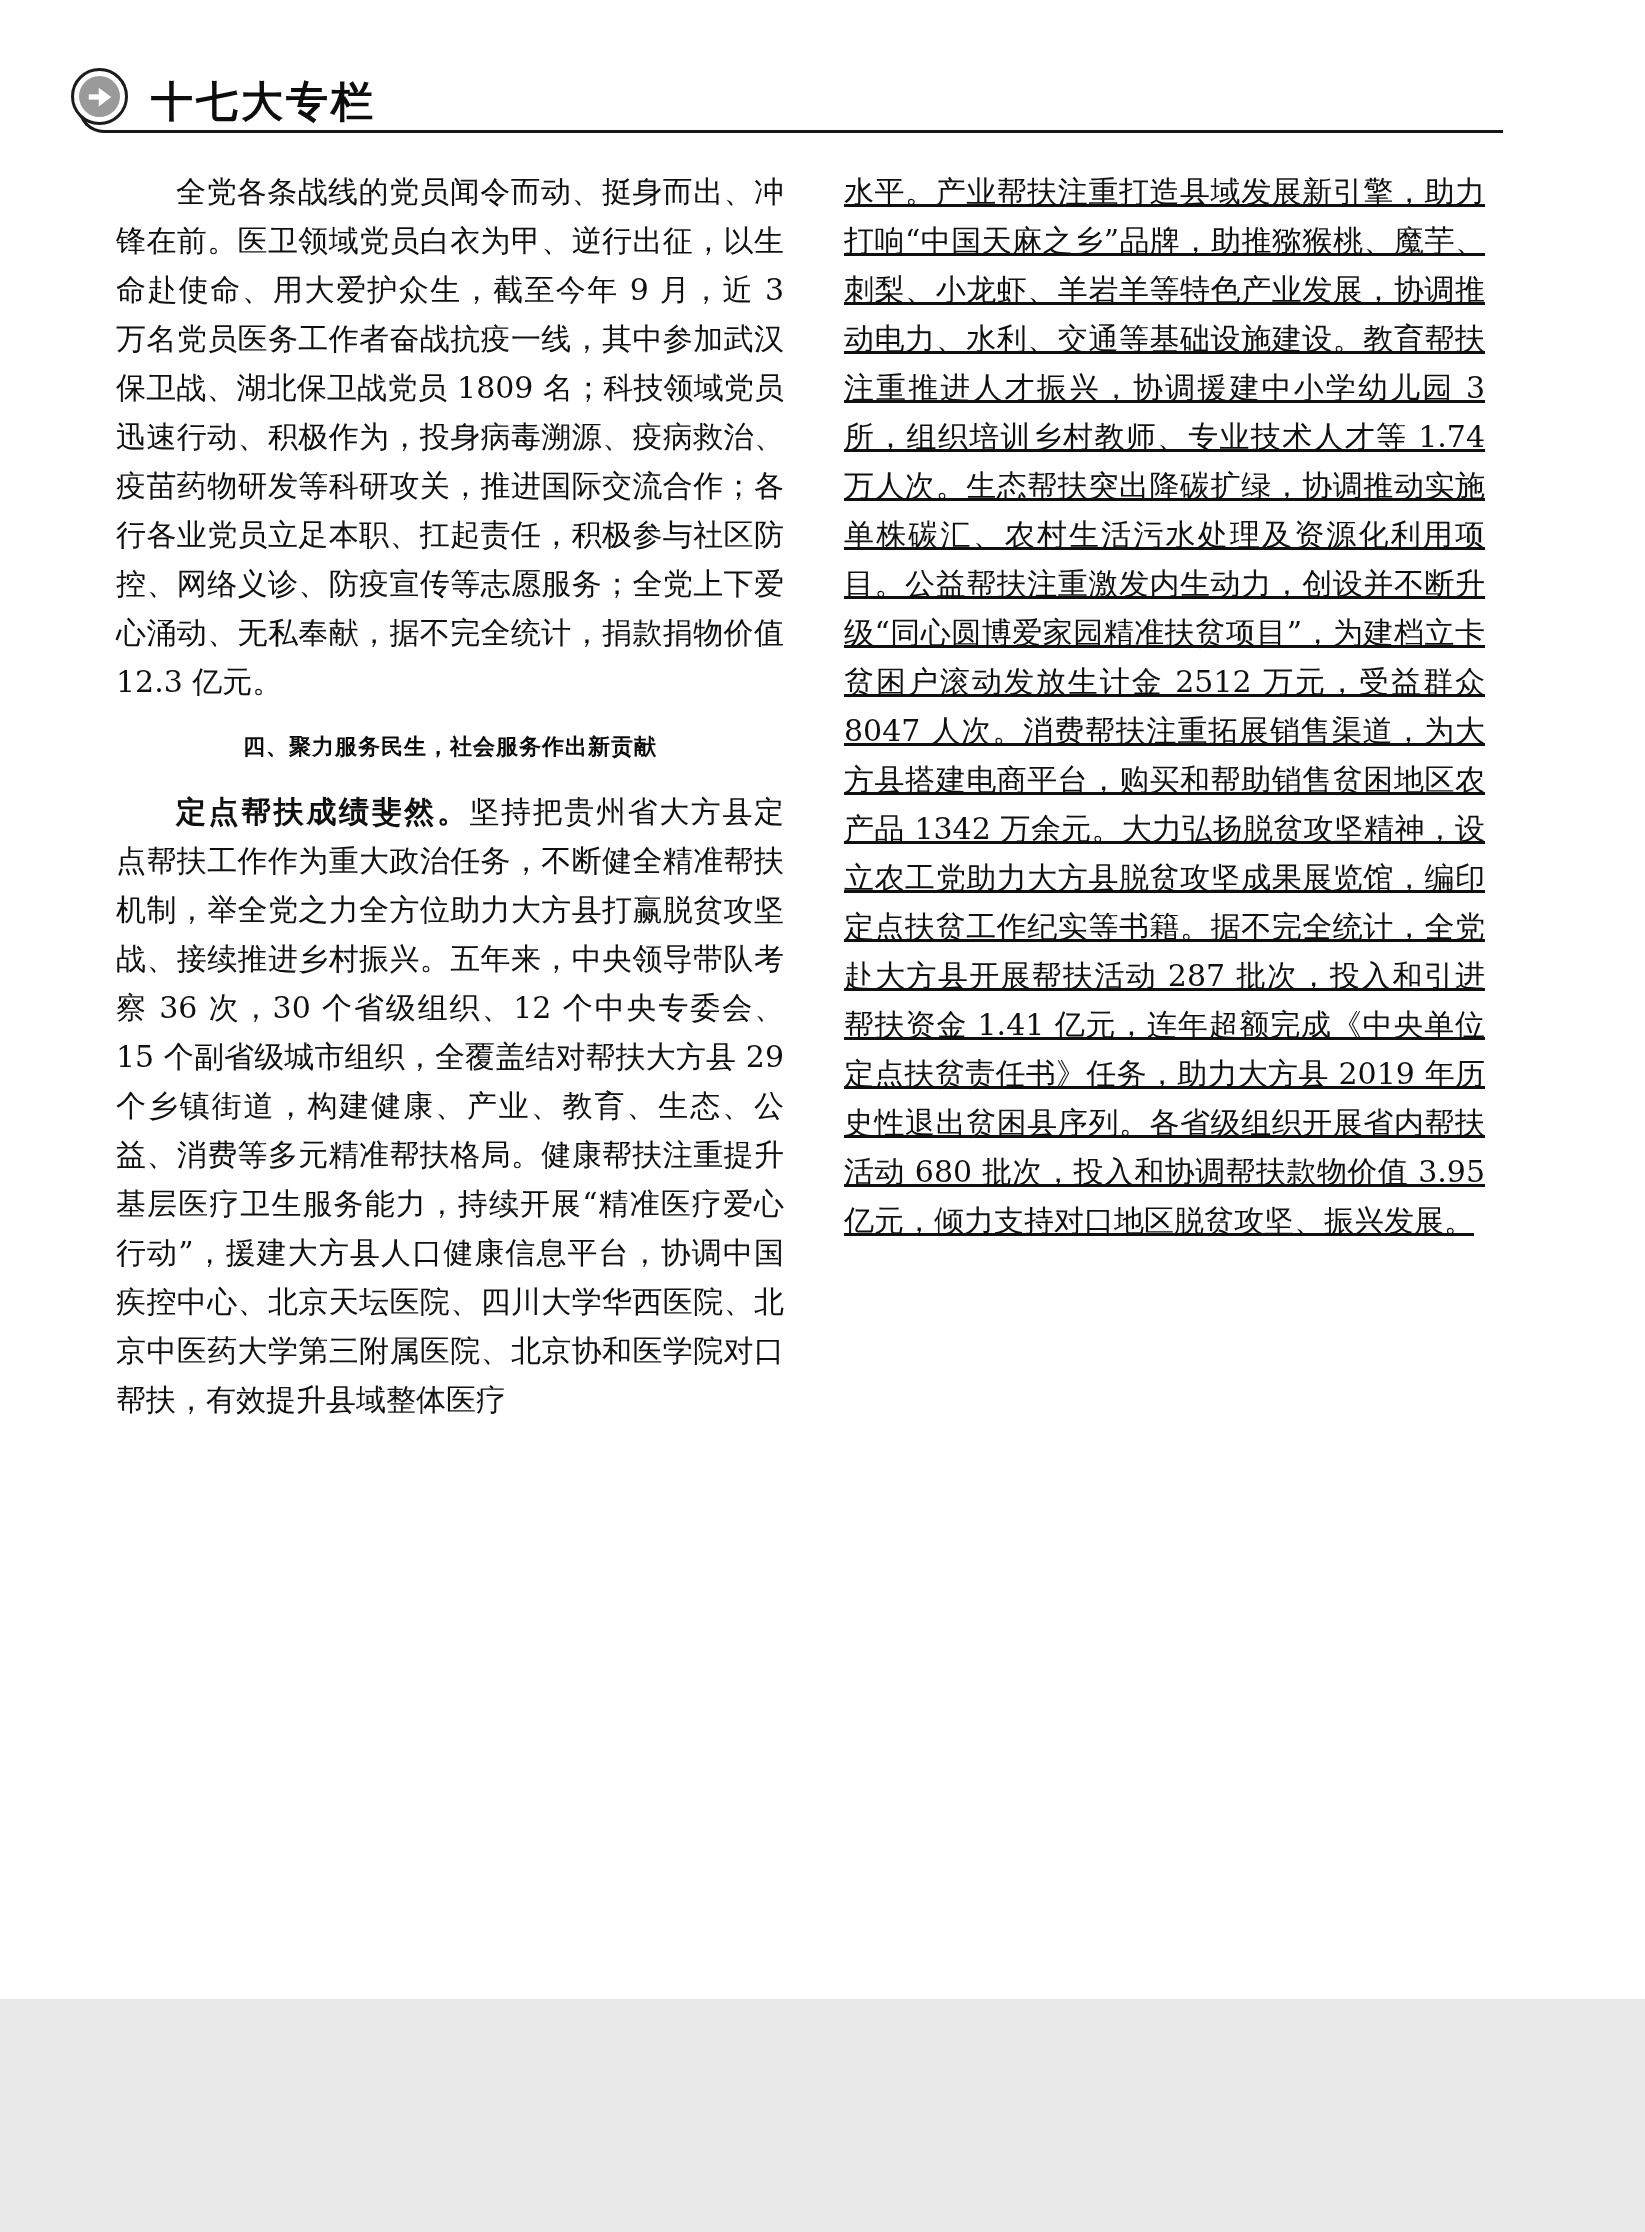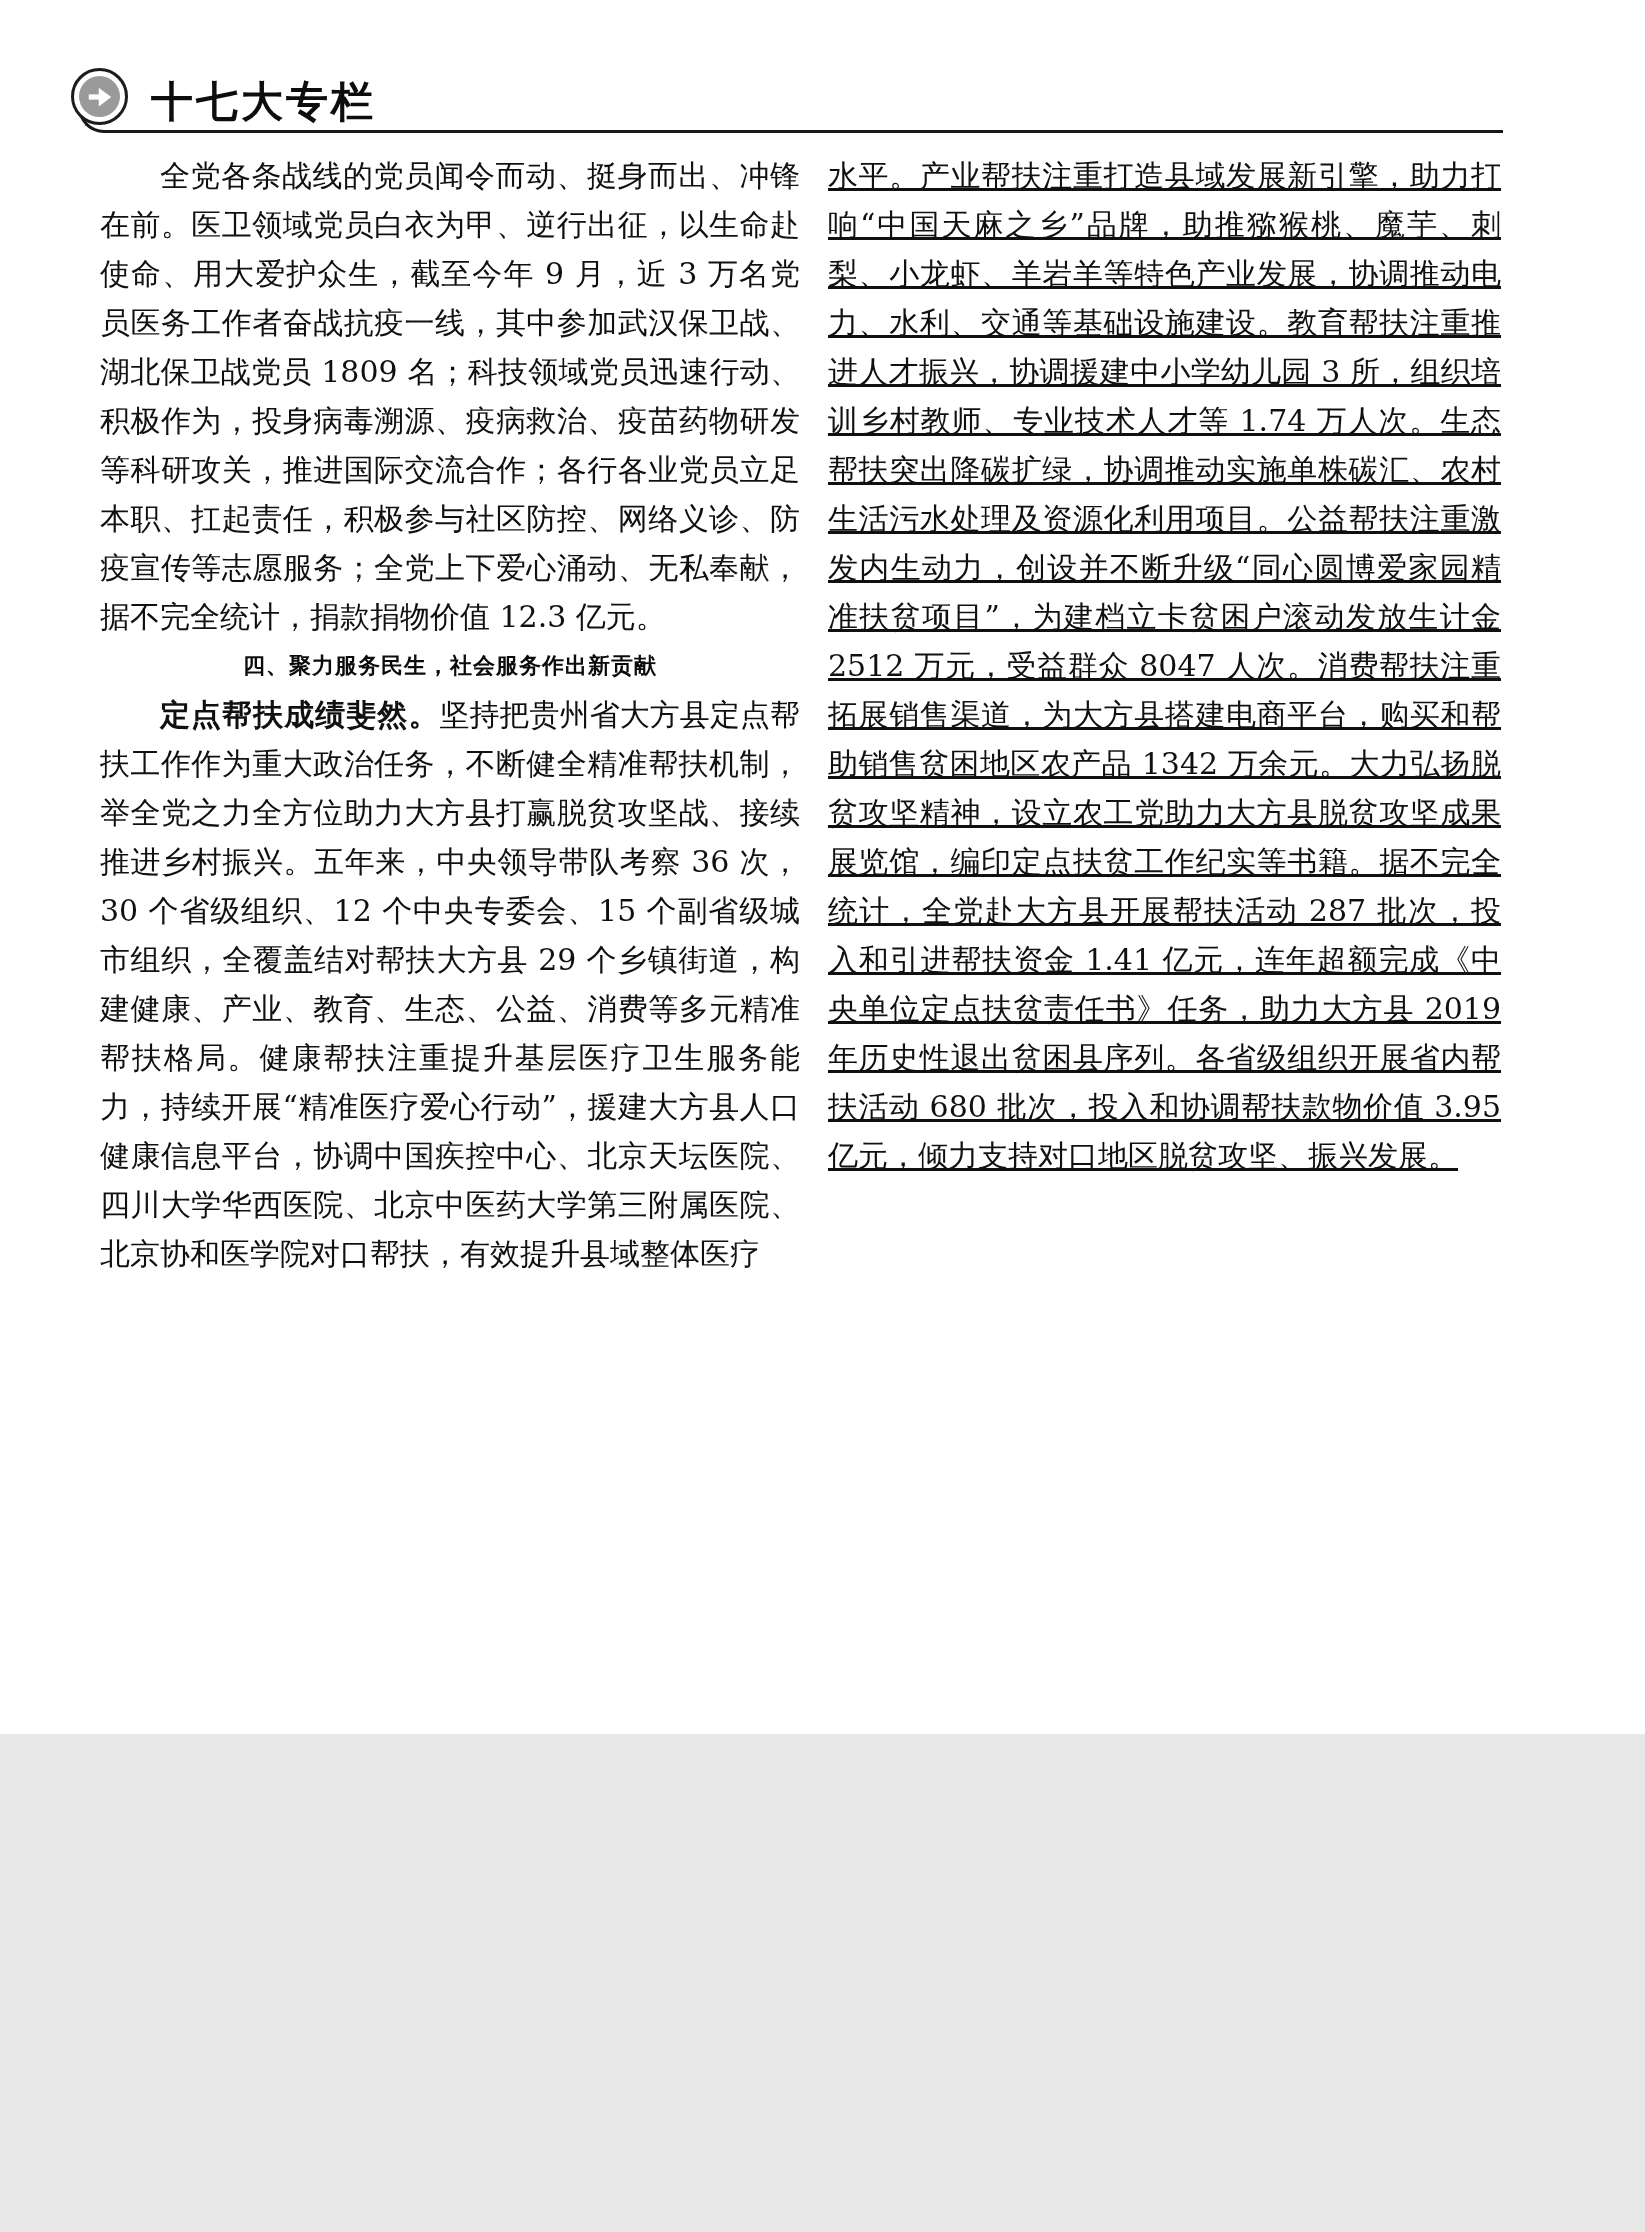--- a/index.html
+++ b/index.html
@@ -1,18 +1,18 @@
 <!DOCTYPE html>
 <html><head>
 <meta charset="utf-8">
 <style>
   html,body{margin:0;padding:0;background:#e8e8e8;}
   .page{
     position:relative;
-    width:1646px;height:1734px;
+    width:1646px;height:1999px;
     background:#ffffff;
     font-family:"DejaVu Serif","Liberation Serif",serif;
     color:#121212;
     overflow:hidden;
   }
   
   .header-rule{
     position:absolute;left:78px;top:94px;width:1422px;height:36px;
     border-left:3px solid #171717;
     border-bottom:3px solid #171717;
@@ -35,21 +35,21 @@
   }
   
   .col{
     position:absolute;top:151px;
     font-size:30px;line-height:49px;
     text-align:justify;
     color:#101010;
   }
   .col-left{left:100px;width:700px;}
   .col-right{left:828px;width:673px;text-decoration:underline;}
-  .col p{margin:0;padding:0;}
+  .col p{margin:16px;padding:0;}
   .indent{text-indent:2em;}
   .lead-in{font-weight:bold;letter-spacing:1px;}
   .section-heading{
     margin:22px 0 16px 0;
     text-align:center;
     font-weight:bold;
     font-size:22px;
     letter-spacing:1px;
     color:#0b0b0b;
   }

